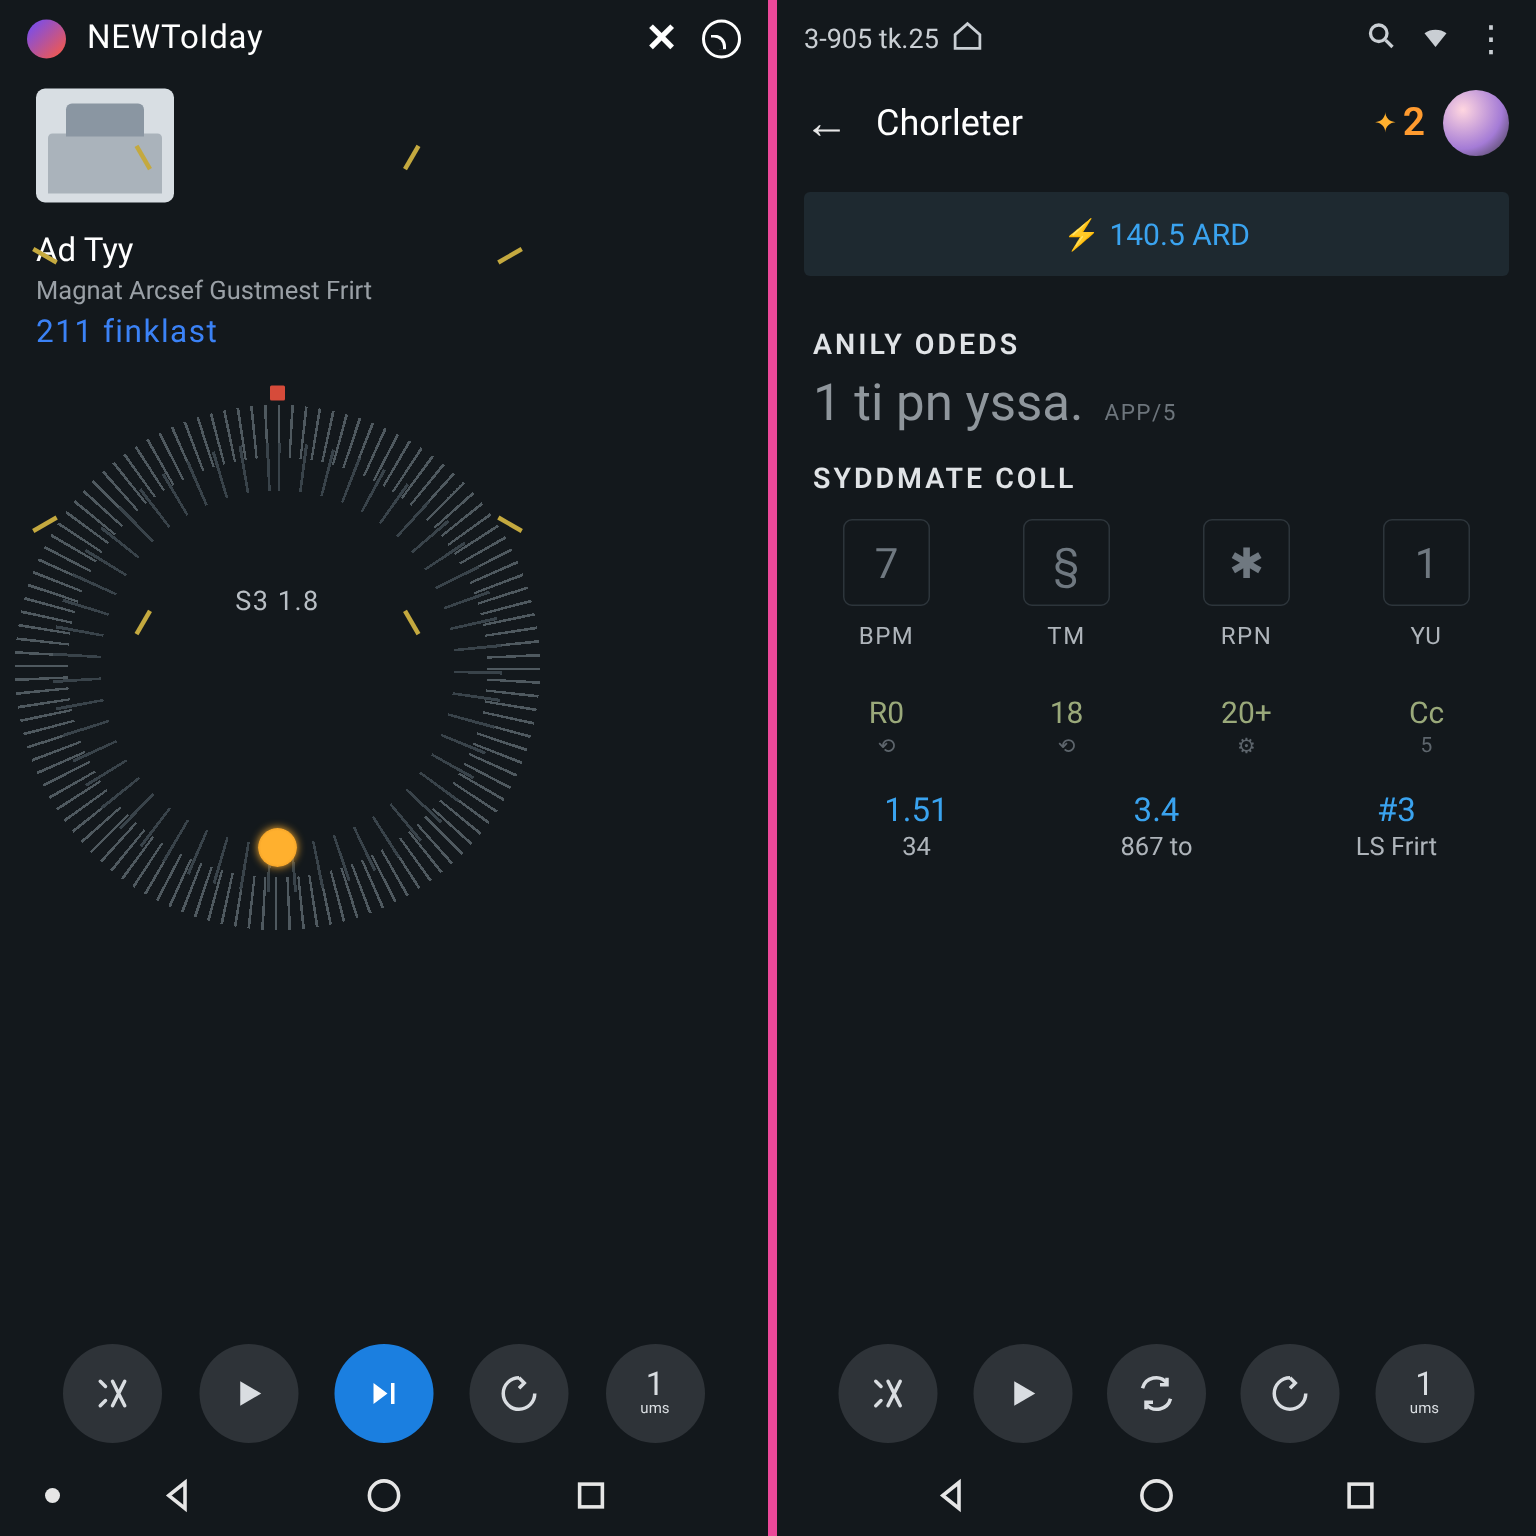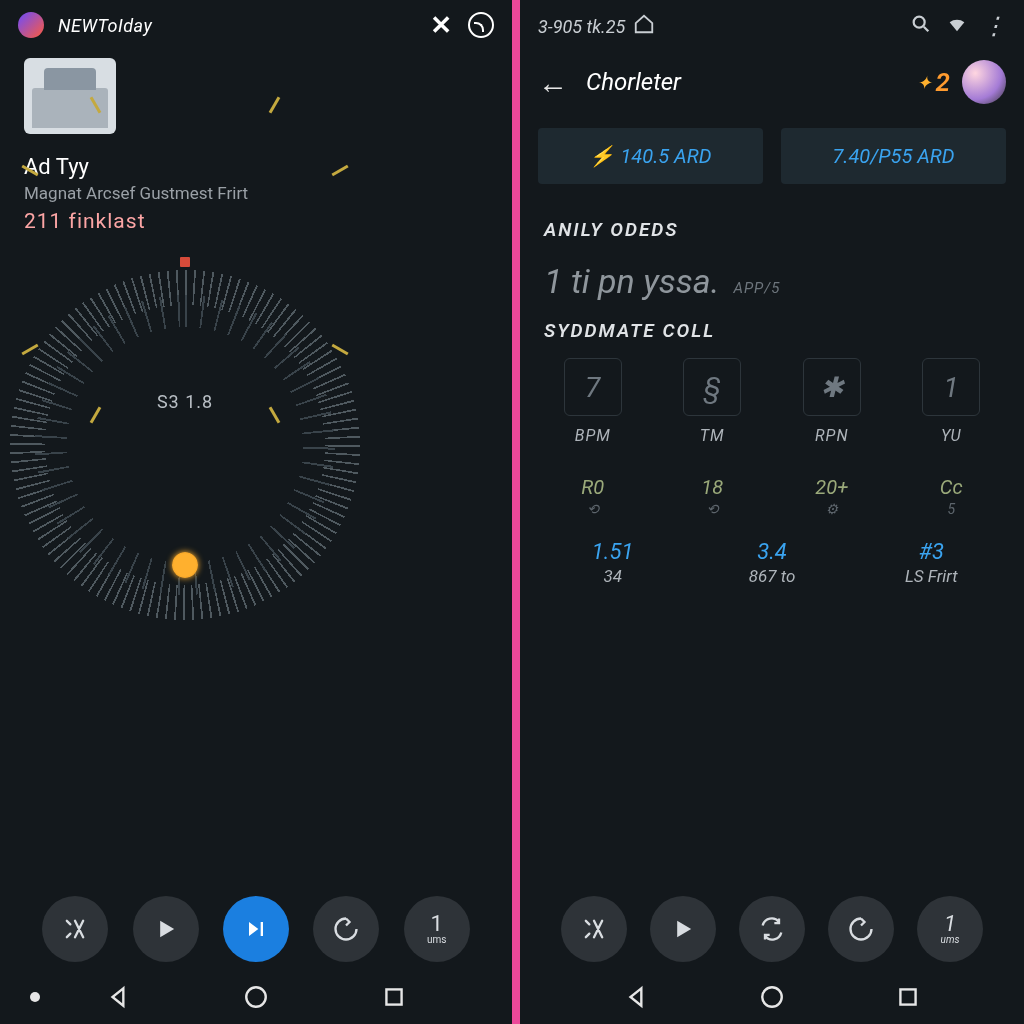--- a/index.html
+++ b/index.html
@@ -1,36 +1,36 @@
 <!DOCTYPE html>
 <html><head>
 <meta charset="utf-8">
 <style>
   * { margin: 0; padding: 0; box-sizing: border-box; font-family: -apple-system, Roboto, "Segoe UI", Arial, sans-serif; }
   html, body { width: 1024px; height: 1024px; background: #000; overflow: hidden; }
   .wrap { display: flex; width: 1024px; height: 1024px; }
   .phone { width: 512px; height: 1024px; background: #13181c; position: relative; color: #e6e6e6; }
-  .phone + .phone { border-left: 8px solid #ec4899; font-style: italic; }
+  .phone + .phone { border-left: 6px solid #ec4899; }
 
   
   .l-status { display:flex; align-items:center; padding: 10px 18px 4px 18px; }
   .l-status .logo { width:26px;height:26px;border-radius:50%;background:linear-gradient(135deg,#6a4cff,#ff5a3c);margin-right:14px; }
-  .l-status .title { font-size:18px; letter-spacing:.5px; color:#fff;font-style:italic; }
+  .l-status .title { font-size:22px; letter-spacing:.5px; color:#fff; }
   .l-status .spacer { flex:1; }
   .l-status .x { font-size:26px; font-weight:700; color:#fff; margin-right:16px; cursor:pointer; }
   .l-status .cast { width:26px;height:26px;border:2.5px solid #fff;border-radius:50%;position:relative; }
   .l-status .cast::after{content:"";position:absolute;left:4px;bottom:4px;width:8px;height:8px;border-top:2.5px solid #fff;border-right:2.5px solid #fff;border-top-right-radius:8px;}
 
   .card { display:flex; gap:20px; padding: 14px 24px; flex-direction: column; }
   .card-img { width:92px;height:76px;background:#d8dee3;border-radius:6px;position:relative;overflow:hidden; }
   .card-img::before{content:"";position:absolute;left:8px;right:8px;top:30px;bottom:6px;background:#aab3bb;border-radius:3px 3px 0 0;}
   .card-img::after{content:"";position:absolute;left:20px;right:20px;top:10px;height:22px;background:#8a96a2;border-radius:4px 4px 0 0;}
   .card-text .t1 { font-size:22px; color:#fff; margin-bottom:4px; }
   .card-text .t2 { font-size:17px; color:#9aa0a6; margin-bottom:6px; }
-  .card-text .t3 { font-size:21px; color:#fca5a5; letter-spacing:1px; }
+  .card-text .t3 { font-size:21px; color:#3b82f6; letter-spacing:1px; }
 
   .dial-area { position:absolute; top:260px; left:0; right:0; display:flex; justify-content:flex-start; }
   .dial { position:relative; width:370px; height:370px; }
   .ticks { position:absolute; inset:0; border-radius:50%;
     background:
       repeating-conic-gradient(from 0deg,#4f595f 0deg 0.6deg,transparent 0.6deg 3deg);
     -webkit-mask: radial-gradient(circle, transparent 0 140px, #000 140px 175px, transparent 175px);
             mask: radial-gradient(circle, transparent 0 140px, #000 140px 175px, transparent 175px);
   }
   .ticks2 { position:absolute; inset:22px; border-radius:50%;
@@ -70,21 +70,21 @@
   .r-header .badge{ font-size:26px; color:#ff9b2f; font-weight:600; margin-right:12px; }
   .r-header .star{ color:#ffb02e; margin-right:4px; font-size:18px;}
   .r-header .avatar{ width:44px;height:44px;border-radius:50%;background:radial-gradient(circle at 30% 30%,#ffd6e0,#a47bd6 60%,#333 100%); }
 
   .pills{ display:flex; gap:18px; padding: 10px 18px 20px 18px; }
   .pill{ flex:1; background:#1e2930; padding:16px 14px; text-align:center; font-size:20px; color:#3aa3ef; border-radius:4px; cursor:pointer; }
   .pill .pico{ margin-right:6px; color:#3aa3ef; }
 
   .sec{ padding: 14px 24px 4px 24px; }
   .sec-h{ font-size:19px; letter-spacing:2px; color:#e0e3e6; font-weight:600; }
-  .sec-body{ display:flex; align-items:baseline; gap:14px; margin-top:20px; }
+  .sec-body{ display:flex; align-items:baseline; gap:14px; margin-top:8px; }
   .sec-big{ font-size:34px; color:#8f969c; }
   .sec-tag{ font-size:15px; color:#6d757c; letter-spacing:1px; }
 
   .stat-row{ display:flex; padding: 12px 18px; gap:10px; }
   .stat{ flex:1; text-align:center; }
   .stat .box{ width:58px;height:58px;margin:0 auto 10px auto;border:1px solid #2d353b;border-radius:6px;display:flex;align-items:center;justify-content:center;font-size:28px;color:#6f7880; }
   .stat .lbl{ font-size:16px; color:#aeb4ba; letter-spacing:1px; }
 
   .grid-row{ display:flex; padding: 18px 18px 4px 18px; gap:10px; }
   .cell{ flex:1; text-align:center; }
@@ -213,23 +213,20 @@
       <span class="title">Chorleter</span>
       <span class="star">✦</span>
       <span class="badge">2</span>
       <span class="avatar"></span>
     </div>
 
     <div class="pills">
       <div class="pill">
         <span class="pico">⚡</span><span>140.5 ARD</span>
       </div>
-      <div class="pill">
-        <span>7.40/P55 ARD</span>
-      </div>
     </div>
 
     <div class="sec">
       <div class="sec-h">ANILY ODEDS</div>
       <div class="sec-body">
         <div class="sec-big">1 ti pn yssa.</div>
         <div class="sec-tag">APP/5</div>
       </div>
     </div>
 

